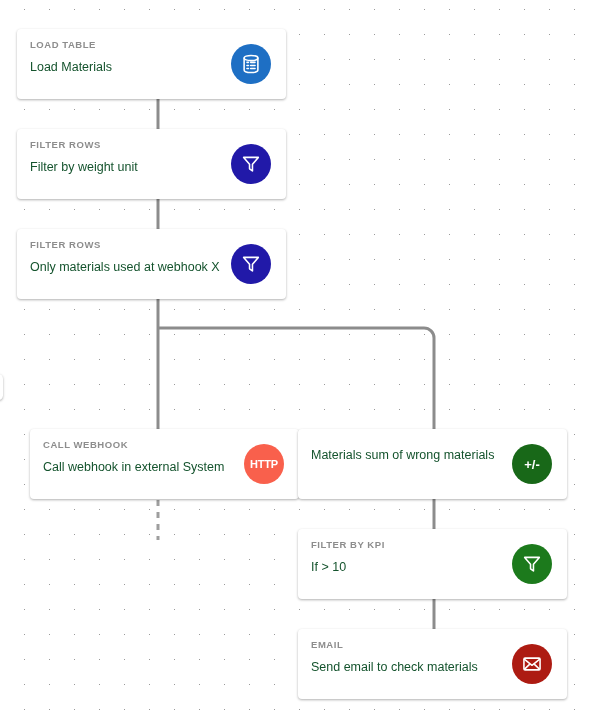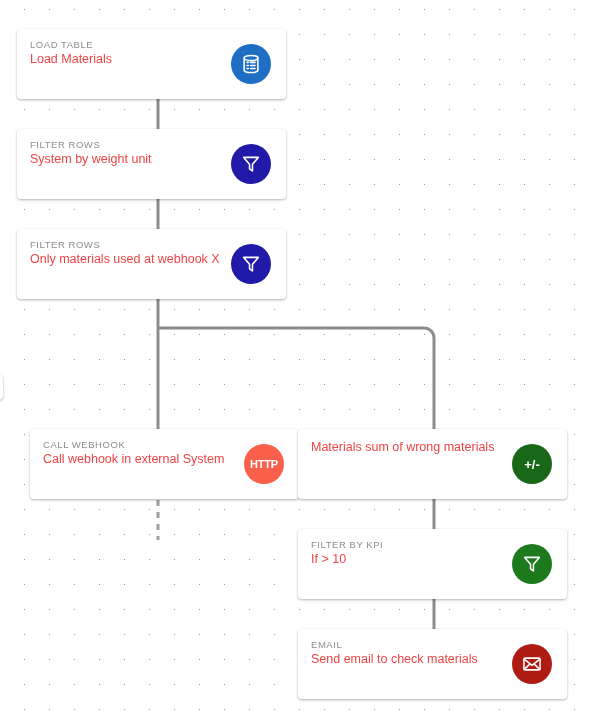--- a/index.html
+++ b/index.html
@@ -55,29 +55,30 @@
     border-radius: 4px;
     box-shadow: 0 1px 3px rgba(0,0,0,0.20), 0 1px 2px rgba(0,0,0,0.12);
     box-sizing: border-box;
     padding: 10px 12px 0 13px;
   }
 
   .node-kicker {
     font-size: 9.5px;
     letter-spacing: 0.55px;
     color: #8d8d8d;
-    font-weight: 400;
+    font-weight: 700;
     text-transform: uppercase;
     line-height: 12px;
     white-space: nowrap;
   }
 
   .node-title {
+    margin-top: 8px;
     font-size: 12.5px;
-    color: #ef4444;
+    color: #14532d;
     line-height: 16px;
     white-space: nowrap;
   }
 
   .node-icon {
     position: absolute;
     right: 15px;
     top: 15px;
     width: 40px;
     height: 40px;
@@ -134,21 +135,21 @@
         <path d="M4.5,5.5 L4.5,18.5 C4.5,20.05 7.86,21.3 12,21.3 C16.14,21.3 19.5,20.05 19.5,18.5 L19.5,5.5"></path>
         <path d="M7.6,10.2 L9.2,10.2 M11.6,10.2 L16.4,10.2"></path>
         <path d="M7.6,13.6 L9.2,13.6 M11.6,13.6 L16.4,13.6"></path>
         <path d="M7.6,17.0 L9.2,17.0 M11.6,17.0 L16.4,17.0"></path>
       </svg>
     </div>
   </div>
 
   <div class="node" style="left:17px; top:129px;">
     <div class="node-kicker">FILTER ROWS</div>
-    <div class="node-title">System by weight unit</div>
+    <div class="node-title">Filter by weight unit</div>
     <div class="node-icon" style="background:#2119a8;">
       <svg width="22" height="22" viewBox="0 0 24 24" fill="none" stroke="#ffffff" stroke-width="1.7" stroke-linejoin="round">
         <path d="M4,4.8 L20,4.8 L13.6,12.4 L13.6,19.6 L10.4,17.2 L10.4,12.4 Z"></path>
       </svg>
     </div>
   </div>
 
   <div class="node" style="left:17px; top:229px;">
     <div class="node-kicker">FILTER ROWS</div>
     <div class="node-title">Only materials used at webhook X</div>

